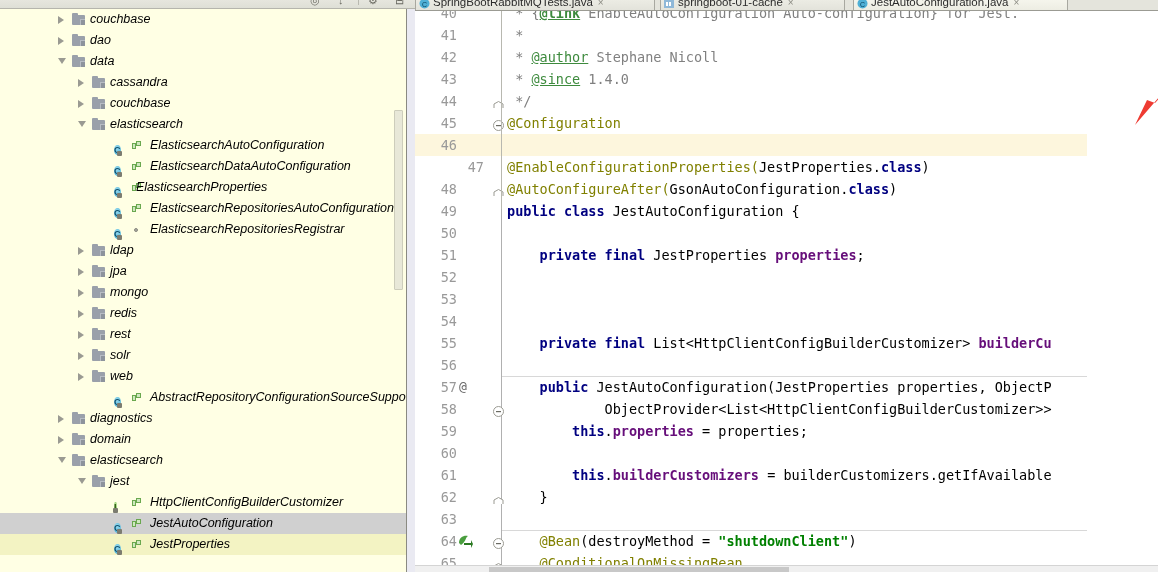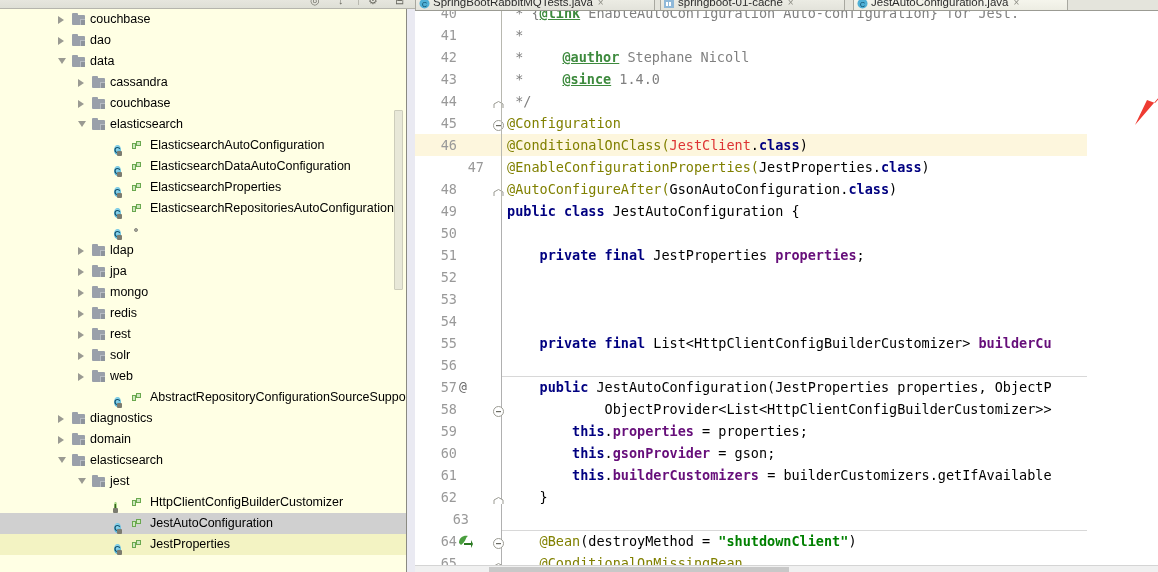--- a/index.html
+++ b/index.html
@@ -47,21 +47,21 @@
   .trow.sel{background:#d0d0d0;}
   .trow.sel2{background:#f3f3c3;}
   .arrow{
     position:absolute;top:0;width:11px;height:21px;
     display:inline-block;
   }
   .arrow svg{display:block;margin-top:7px;margin-left:2px;}
   .ficon{position:absolute;top:4px;width:15px;height:14px;}
   .cicon{position:absolute;top:4px;width:14px;height:14px;}
   .micon{position:absolute;top:6px;width:10px;height:10px;}
-  .tlabel{position:absolute;top:0;}
+  .tlabel{position:absolute;top:0;font-style:italic;}
 
   
   .pk{position:relative;width:15px;height:13px;}
   .pk .body{position:absolute;left:0;top:2px;width:13px;height:10px;background:#9aa0aa;border-radius:1px;}
   .pk .tab{position:absolute;left:0;top:0px;width:6px;height:3px;background:#9aa0aa;border-radius:1px 1px 0 0;}
   .pk .dot{position:absolute;left:8px;top:6px;width:5px;height:6px;background:#b7bcc4;}
   .pk .sq{position:absolute;left:9px;top:7px;width:4px;height:5px;background:#8d939c;}
 
   
   .cls{
@@ -151,21 +151,21 @@
   }
   .vline{
     position:absolute;left:86px;width:1px;background:#b0b0b0;
   }
   .sepline{position:absolute;left:87px;height:1px;background:#d0d0d0;}
 
   
   .kw{color:#000080;font-weight:bold;}
   .anno{color:#808000;}
   .jdoc{color:#808080;}
-  .jdoctag{color:#3d8a3d;font-weight:bold;text-decoration:underline;margin-left:31px;}
+  .jdoctag{color:#3d8a3d;font-weight:normal;text-decoration:underline;}
   .jdoclink{color:#3d8a3d;font-weight:bold;text-decoration:underline;}
   .plain{color:#000000;}
   .field{color:#660e7a;font-weight:bold;text-align:right;}
   .str{color:#008000;font-weight:bold;}
   .err{color:#dd3333;}
   .errsoft{color:#cc4125;}
   #anno-arrow{position:absolute;left:712px;top:63px;}
   
   #ed-hscroll{
     position:absolute;left:0;bottom:0;width:743px;height:7px;background:#f0f0f0;
@@ -248,30 +248,31 @@
           <span class="tlabel" style="left: 150px;">ElasticsearchAutoConfiguration</span>
         </div>
         <div class="trow">
           <span class="cicon" style="left: 114px;"><span class="cls">C<span class="lock"></span></span></span>
           <span class="micon" style="left: 132px;"><span class="vis"><span class="v1"></span><span class="v2"></span></span></span>
           <span class="tlabel" style="left: 150px;">ElasticsearchDataAutoConfiguration</span>
         </div>
         <div class="trow">
           <span class="cicon" style="left: 114px;"><span class="cls">C<span class="lock"></span></span></span>
           <span class="micon" style="left: 132px;"><span class="vis"><span class="v1"></span><span class="v2"></span></span></span>
-          <span class="tlabel" style="left: 150px; text-align: center;">ElasticsearchProperties</span>
+          <span class="tlabel" style="left: 136px; text-align: center;">ElasticsearchProperties</span>
         </div>
         <div class="trow">
           <span class="cicon" style="left: 114px;"><span class="cls">C<span class="lock"></span></span></span>
           <span class="micon" style="left: 132px;"><span class="vis"><span class="v1"></span><span class="v2"></span></span></span>
           <span class="tlabel" style="left: 150px;">ElasticsearchRepositoriesAutoConfiguration</span>
         </div>
         <div class="trow">
           <span class="cicon" style="left: 114px;"><span class="cls">C<span class="lock"></span></span></span>
           <span class="micon" style="left: 132px;"><span class="vis dot"><span class="v2"></span></span></span>
+          <span class="tlabel" style="left: 150px;">ElasticsearchRepositoriesRegistrar</span>
         </div>
         <div class="trow">
           <span class="arrow" style="left: 76px;">
             <svg width="7" height="9">
               <path d="M0 0 L6 4 L0 8 Z" fill="#9a9a92"></path>
             </svg>
           </span>
           <span class="ficon" style="left: 92px;"><span class="pk"><span class="tab"></span><span class="body"></span><span class="dot"></span><span class="sq"></span></span></span>
           <span class="tlabel" style="left: 110px;">ldap</span>
         </div>
@@ -424,21 +425,20 @@
           </svg></div>
         <div class="codetext" style="top: 79px; left: 92px;"><span class="jdoc"> */</span></div>
         <div class="lnum" style="top: 101px;">45</div>
         <div class="fold" style="position: absolute; left: 78px; top: 107px;"><svg width="11" height="11">
             <circle cx="5.5" cy="5.5" r="5" fill="#fff" stroke="#9a9a92"></circle>
             <rect x="3" y="5" width="5" height="1.2" fill="#6a6a62"></rect>
           </svg></div>
         <div class="codetext" style="top: 101px; left: 92px;"><span class="anno">@Configuration</span></div>
         <div class="cline hl" style="position: absolute; left: 0px; top: 123px; width: 743px; height: 22px;"></div>
         <div class="lnum" style="top: 123px;">46</div>
-        <div class="codetext" style="top: 123px; left: 92px;"><span class="anno">@ConditionalOnClass(</span><span class="err">JestClient</span><span class="plain">.</span><span class="kw">class</span><span class="plain">)</span></div>
         <div class="lnum" style="top: 145px; padding-left: 27px;">47</div>
         <div class="codetext" style="top: 145px; left: 92px;"><span class="anno">@EnableConfigurationProperties(</span><span class="plain">JestProperties</span><span class="plain">.</span><span class="kw">class</span><span class="plain">)</span></div>
         <div class="lnum" style="top: 167px;">48</div>
         <div class="fold" style="position: absolute; left: 78px; top: 174px;"><svg width="11" height="9">
             <path d="M1 7 L1 3 L5.5 0.5 L10 3 L10 7" fill="#fff" stroke="#9a9a92"></path>
           </svg></div>
         <div class="codetext" style="top: 167px; left: 92px;"><span class="anno">@AutoConfigureAfter(</span><span class="plain">GsonAutoConfiguration</span><span class="plain">.</span><span class="kw">class</span><span class="plain">)</span></div>
         <div class="lnum" style="top: 189px;">49</div>
         <div class="codetext" style="top: 189px; left: 92px;"><span class="kw">public class </span><span class="plain">JestAutoConfiguration {</span></div>
         <div class="lnum" style="top: 211px;">50</div>
@@ -459,29 +459,28 @@
         <div class="codetext" style="top: 365px; left: 92px;"><span class="plain">    </span><span class="kw">public </span><span class="plain">JestAutoConfiguration(JestProperties properties, ObjectP</span></div>
         <div class="lnum" style="top: 387px;">58</div>
         <div class="fold" style="position: absolute; left: 78px; top: 393px;"><svg width="11" height="11">
             <circle cx="5.5" cy="5.5" r="5" fill="#fff" stroke="#9a9a92"></circle>
             <rect x="3" y="5" width="5" height="1.2" fill="#6a6a62"></rect>
           </svg></div>
         <div class="codetext" style="top: 387px; left: 92px;"><span class="plain">            ObjectProvider&lt;List&lt;HttpClientConfigBuilderCustomizer&gt;&gt;</span></div>
         <div class="lnum" style="top: 409px;">59</div>
         <div class="codetext" style="top: 409px; left: 92px;"><span class="plain">        </span><span class="kw">this</span><span class="plain">.</span><span class="field">properties</span><span class="plain"> = properties;</span></div>
         <div class="lnum" style="top: 431px;">60</div>
-        <div class="codetext" style="top: 431px; left: 92px;"><span class="plain">        </span><span class="kw">this</span><span class="plain">.</span><span class="field">gsonProvider</span><span class="plain"> = gson;</span></div>
         <div class="lnum" style="top: 453px;">61</div>
         <div class="codetext" style="top: 453px; left: 92px;"><span class="plain">        </span><span class="kw">this</span><span class="plain">.</span><span class="field">builderCustomizers</span><span class="plain"> = builderCustomizers.getIfAvailable</span></div>
         <div class="lnum" style="top: 475px;">62</div>
         <div class="fold" style="position: absolute; left: 78px; top: 482px;"><svg width="11" height="9">
             <path d="M1 7 L1 3 L5.5 0.5 L10 3 L10 7" fill="#fff" stroke="#9a9a92"></path>
           </svg></div>
         <div class="codetext" style="top: 475px; left: 92px;"><span class="plain">    }</span></div>
-        <div class="lnum" style="top: 497px; margin-left: 12px;">63</div>
+        <div class="lnum" style="top: 497px;">63</div>
         <div class="codetext" style="top: 497px; left: 92px;"><span class="plain"></span></div>
         <div class="lnum" style="top: 519px;">64</div>
         <div class="gmark" style="position: absolute; left: 42px; top: 523px;"><svg width="16" height="15">
             <path d="M2 9 C2 3 7 1 11 2 C8 4 9 8 4 11 Z" fill="#4a9e3f"></path>
             <path d="M7 9 L14 9 L14 6 L16 10 L14 14 L14 11 L7 11 Z" fill="#2b7a22"></path>
           </svg></div>
         <div class="fold" style="position: absolute; left: 78px; top: 525px;"><svg width="11" height="11">
             <circle cx="5.5" cy="5.5" r="5" fill="#fff" stroke="#9a9a92"></circle>
             <rect x="3" y="5" width="5" height="1.2" fill="#6a6a62"></rect>
           </svg></div>

